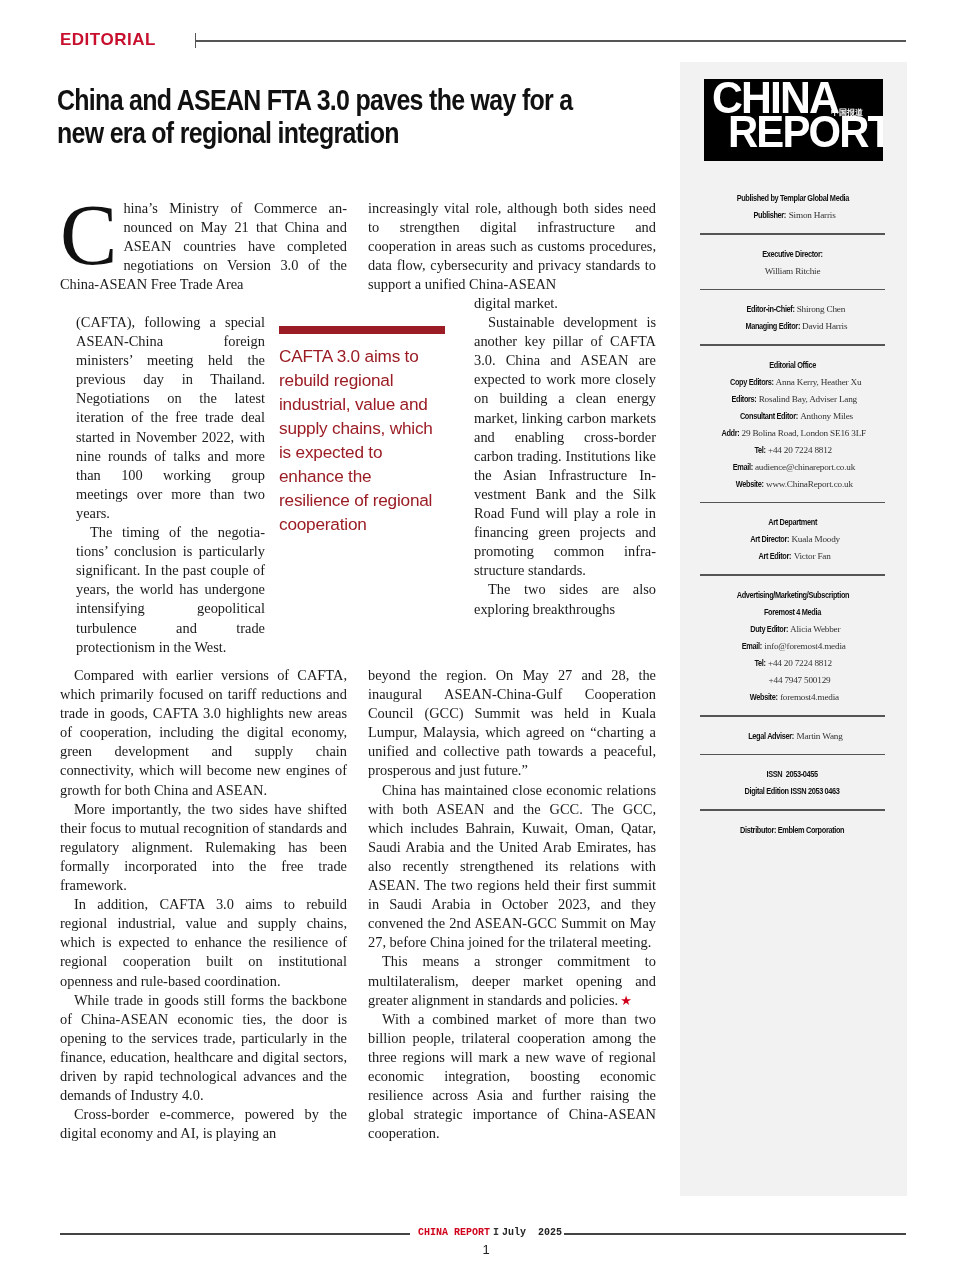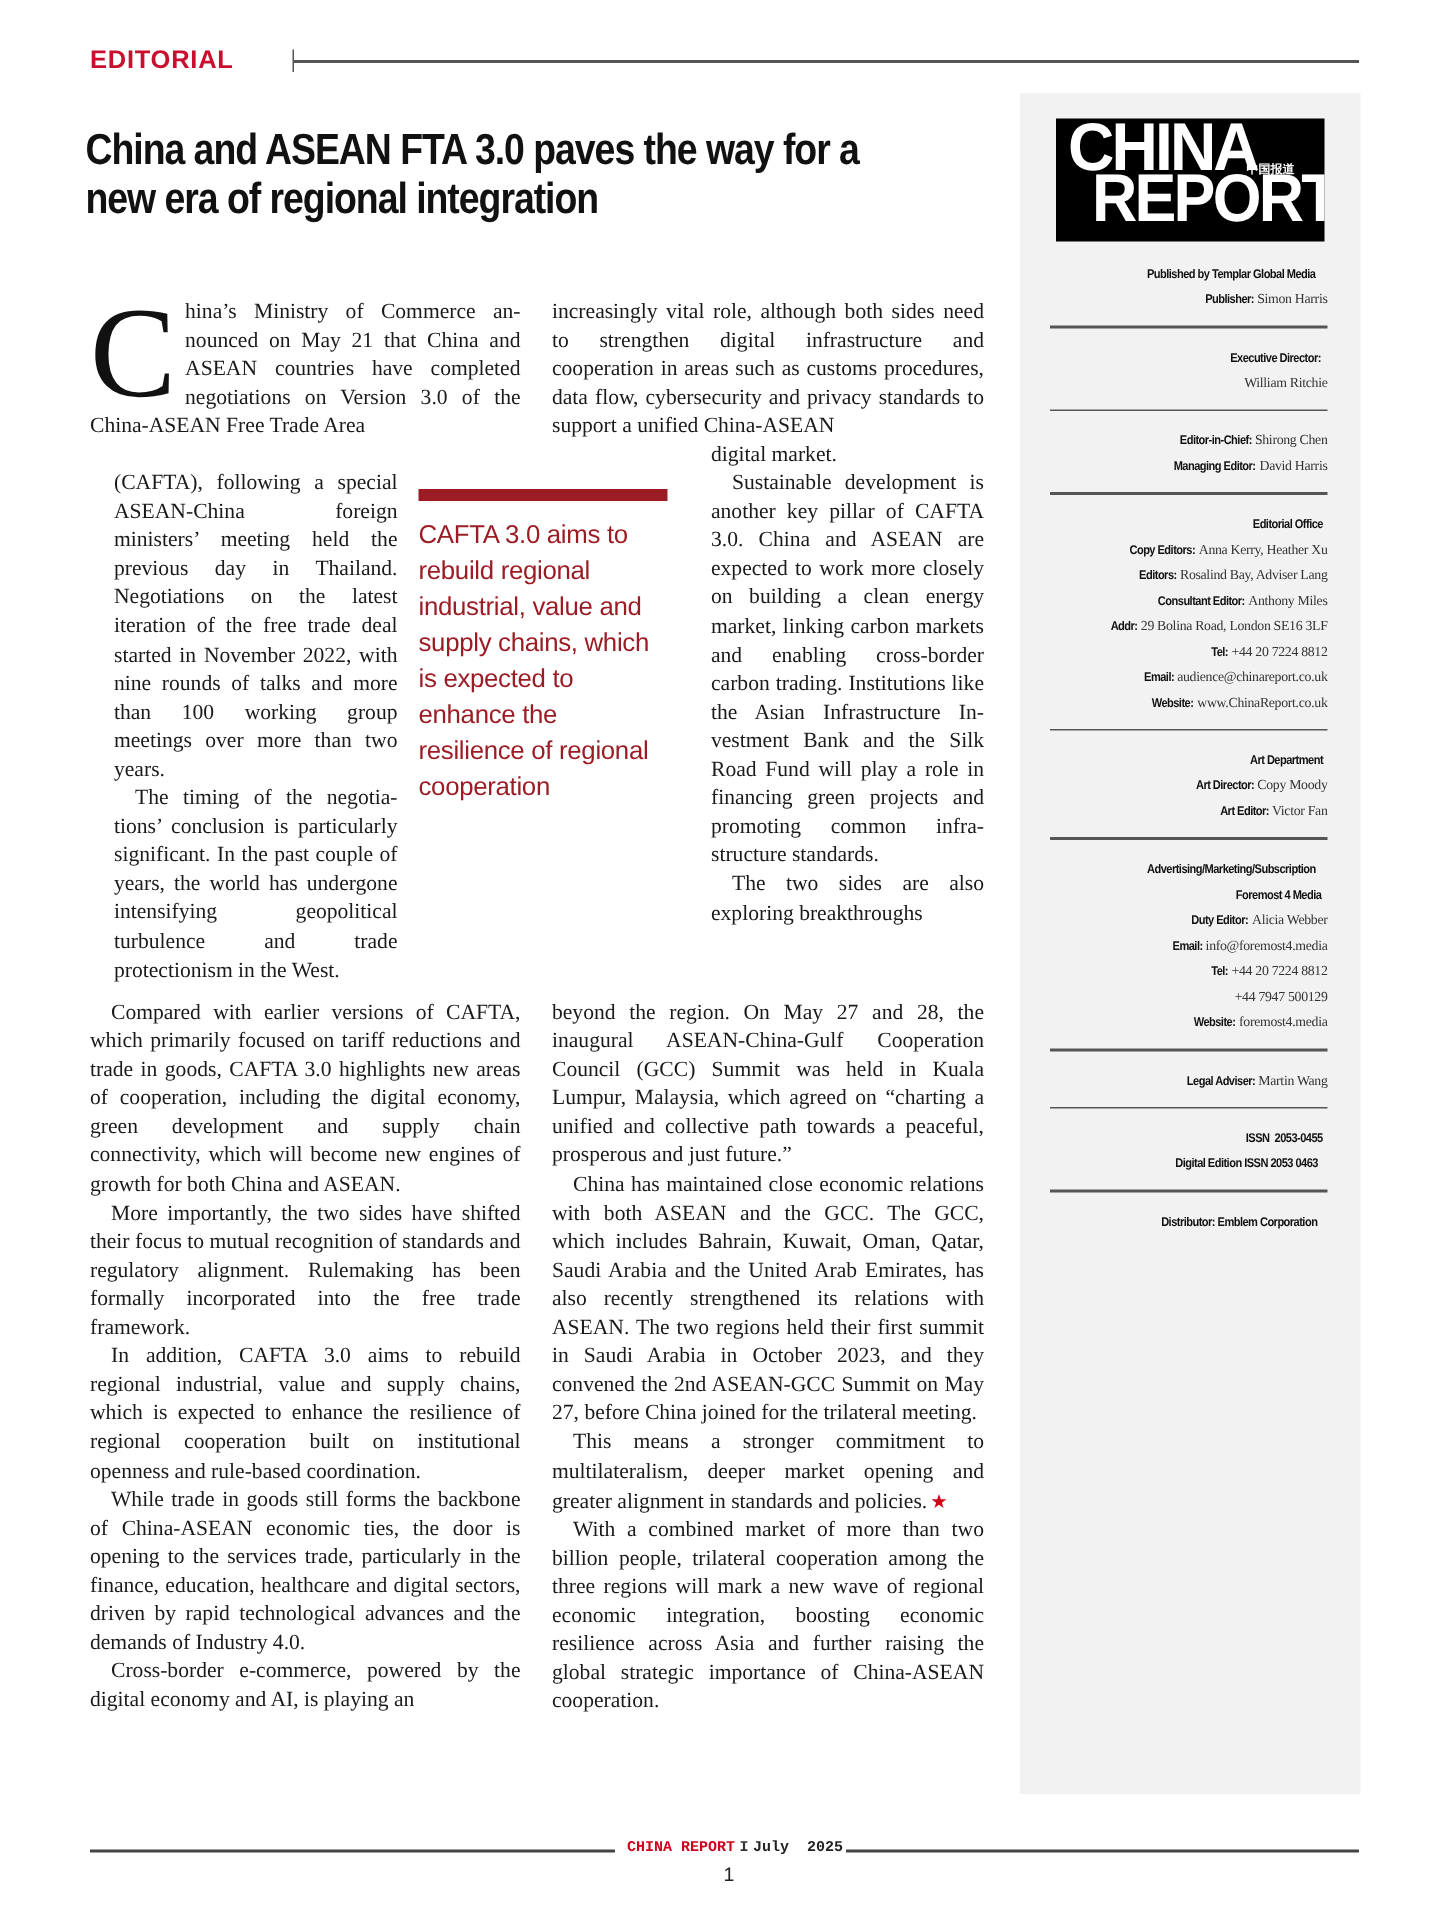--- a/index.html
+++ b/index.html
@@ -32,21 +32,21 @@
   .bottom-right { position: absolute; left: 368px; top: 666px; width: 288px; }
 
   .end-star { color: #d0021b; font-size: 13px; margin-left: 2px; }
 
   .sidebar { position: absolute; left: 680px; top: 62px; width: 227px; height: 1134px; background: #f2f2f2; }
   .logo { position: absolute; left: 24px; top: 17px; width: 179px; height: 82px; background: #000000; overflow: hidden; }
   .logo-china { position: absolute; left: 8px; top: -4px; font-family: "Liberation Sans", sans-serif; font-weight: bold; font-size: 45px; line-height: 46px; color: #fff; letter-spacing: -2px; transform: scaleX(0.95); transform-origin: left top; }
   .logo-report { position: absolute; left: 24px; top: 30px; font-family: "Liberation Sans", sans-serif; font-weight: bold; font-size: 45px; line-height: 46px; color: #fff; letter-spacing: -2px; transform: scaleX(0.93); transform-origin: left top; }
   .logo-cn { position: absolute; left: 127px; top: 28px; font-family: "DejaVu Sans", sans-serif; font-weight: bold; font-size: 8px; color: #fff; letter-spacing: 0px; }
 
-  .masthead { position: absolute; left: 20px; top: 110px; width: 185px; text-align: right; font-size: 9px; line-height: 17px; }
+  .masthead { position: absolute; left: 20px; top: 126px; width: 185px; text-align: center; font-size: 9px; line-height: 17px; }
   .mh-group { padding: 2px 0 6px 0; }
   .mh-rule { height: 1.6px; background: #555; margin: 3px 0 9px 0; }
   .mh-line { white-space: nowrap; }
   .mh-label { font-family: "Liberation Sans", sans-serif; font-weight: bold; font-size: 8.4px; letter-spacing: -0.4px; color: #111; transform: scaleX(0.88); display: inline-block; transform-origin: right center; }
   .mh-value { font-family: "Liberation Serif", serif; font-size: 9.2px; color: #333; letter-spacing: -0.2px; }
   .mh-heading { font-family: "Liberation Sans", sans-serif; font-weight: bold; font-size: 8.4px; letter-spacing: -0.4px; color: #111; display: inline-block; transform: scaleX(0.88); }
 
   .footer { position: absolute; left: 60px; top: 1224px; width: 846px; height: 40px; }
   .footer-rule-left { position: absolute; left: 0; top: 9px; width: 350px; height: 1.5px; background: #444; }
   .footer-rule-right { position: absolute; right: 0; top: 9px; width: 342px; height: 1.5px; background: #444; }
@@ -139,21 +139,21 @@
       <div class="mh-line"><span class="mh-label">Consultant Editor:</span> <span class="mh-value">Anthony Miles</span></div>
       <div class="mh-line"><span class="mh-label">Addr:</span> <span class="mh-value">29 Bolina Road, London SE16 3LF</span></div>
       <div class="mh-line"><span class="mh-label">Tel:</span> <span class="mh-value">+44 20 7224 8812</span></div>
       <div class="mh-line"><span class="mh-label">Email:</span> <span class="mh-value">audience@chinareport.co.uk</span></div>
       <div class="mh-line"><span class="mh-label">Website:</span> <span class="mh-value">www.ChinaReport.co.uk</span></div>
     </div>
     <div class="mh-rule"></div>
 
     <div class="mh-group">
       <div class="mh-line"><span class="mh-heading">Art Department</span></div>
-      <div class="mh-line"><span class="mh-label">Art Director:</span> <span class="mh-value">Copy Moody</span></div>
+      <div class="mh-line"><span class="mh-label">Art Director:</span> <span class="mh-value">Kuala Moody</span></div>
       <div class="mh-line"><span class="mh-label">Art Editor:</span> <span class="mh-value">Victor Fan</span></div>
     </div>
     <div class="mh-rule"></div>
 
     <div class="mh-group">
       <div class="mh-line"><span class="mh-heading">Advertising/Marketing/Subscription</span></div>
       <div class="mh-line"><span class="mh-heading">Foremost 4 Media</span></div>
       <div class="mh-line"><span class="mh-label">Duty Editor:</span> <span class="mh-value">Alicia Webber</span></div>
       <div class="mh-line"><span class="mh-label">Email:</span> <span class="mh-value">info@foremost4.media</span></div>
       <div class="mh-line"><span class="mh-label">Tel:</span> <span class="mh-value">+44 20 7224 8812</span></div>

